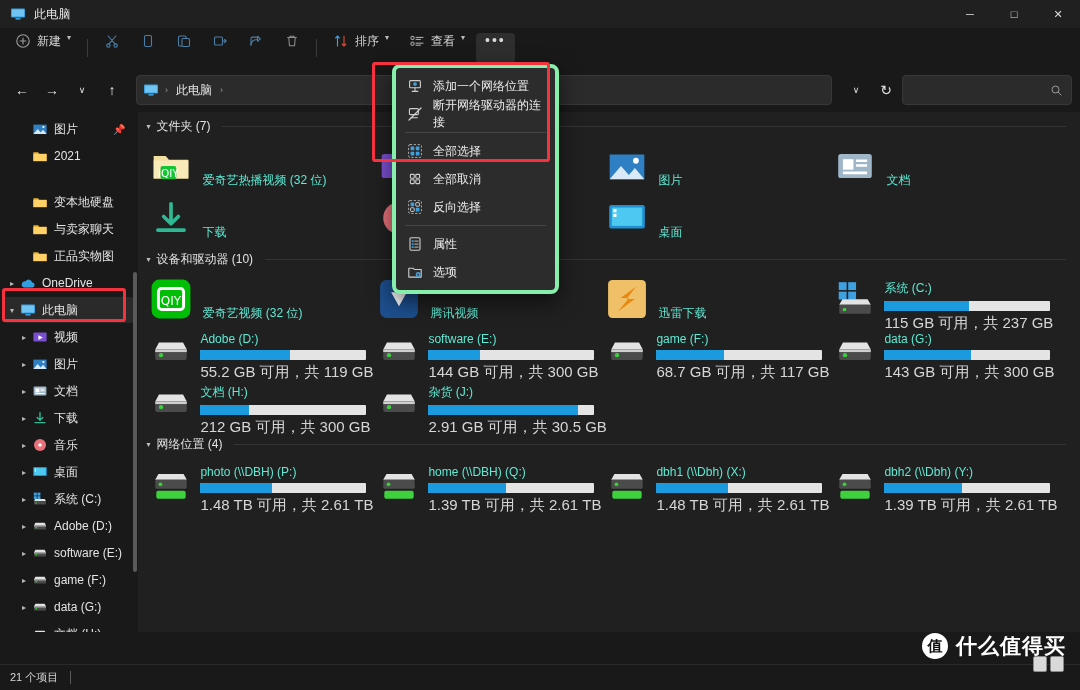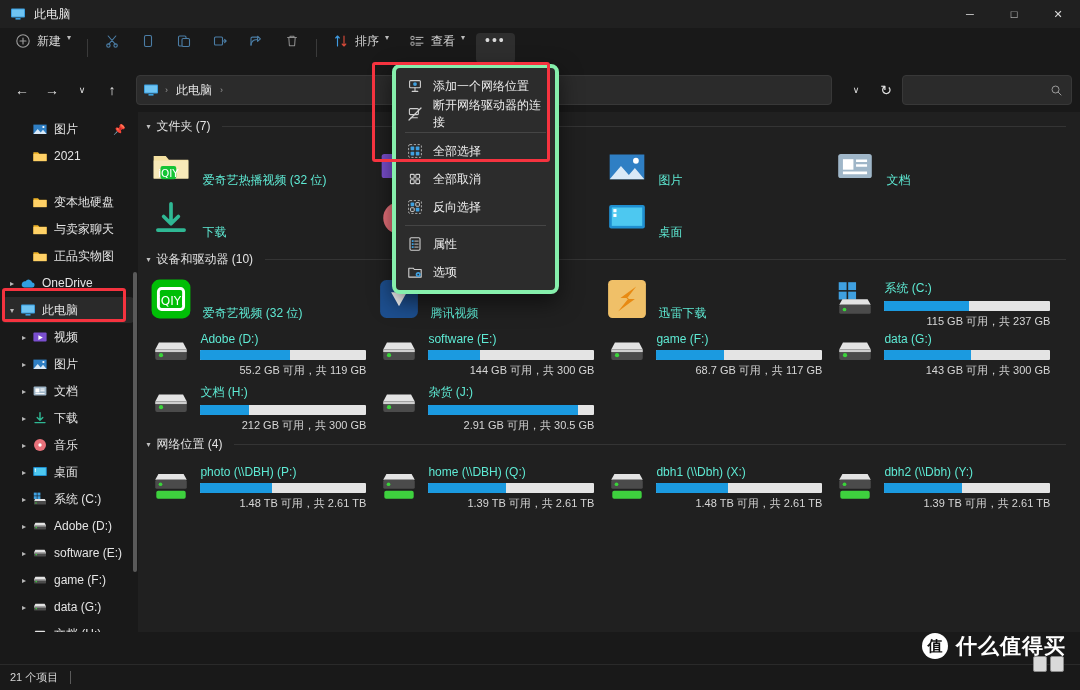--- a/index.html
+++ b/index.html
@@ -119,21 +119,21 @@
     overflow: hidden; text-overflow: ellipsis;
   }
   .tile.folder { height: 52px; align-items: flex-end; }
   .tile.folder .t-name { padding-left: 2px; }
   .meter {
     height: 10px; width: 100%; background: #e4e4e4; border-radius: 1px; margin: 4px 0 3px;
     overflow: hidden;
   }
   .meter .fill { height: 100%; background: #1b9ae0; }
   .meter .fill.red { background: #e81123; }
-  .t-sub { font-size: 11px; color: #d6d6d6; white-space: nowrap; text-align: right; }
+  .t-sub { font-size: 15px; color: #d6d6d6; white-space: nowrap; }
 
   
   .menu {
     position: absolute; left: 392px; top: 64px; width: 167px;
     background: #2c2c2c; border: 4px solid #86efac; border-radius: 8px;
     padding: 4px 3px; box-shadow: 0 8px 22px rgba(0,0,0,.55); z-index: 40;
   }
   .menu-item {
     height: 28px; display: flex; align-items: center; gap: 10px;
     padding: 0 8px; font-size: 12px; color: #ededed; border-radius: 4px;

